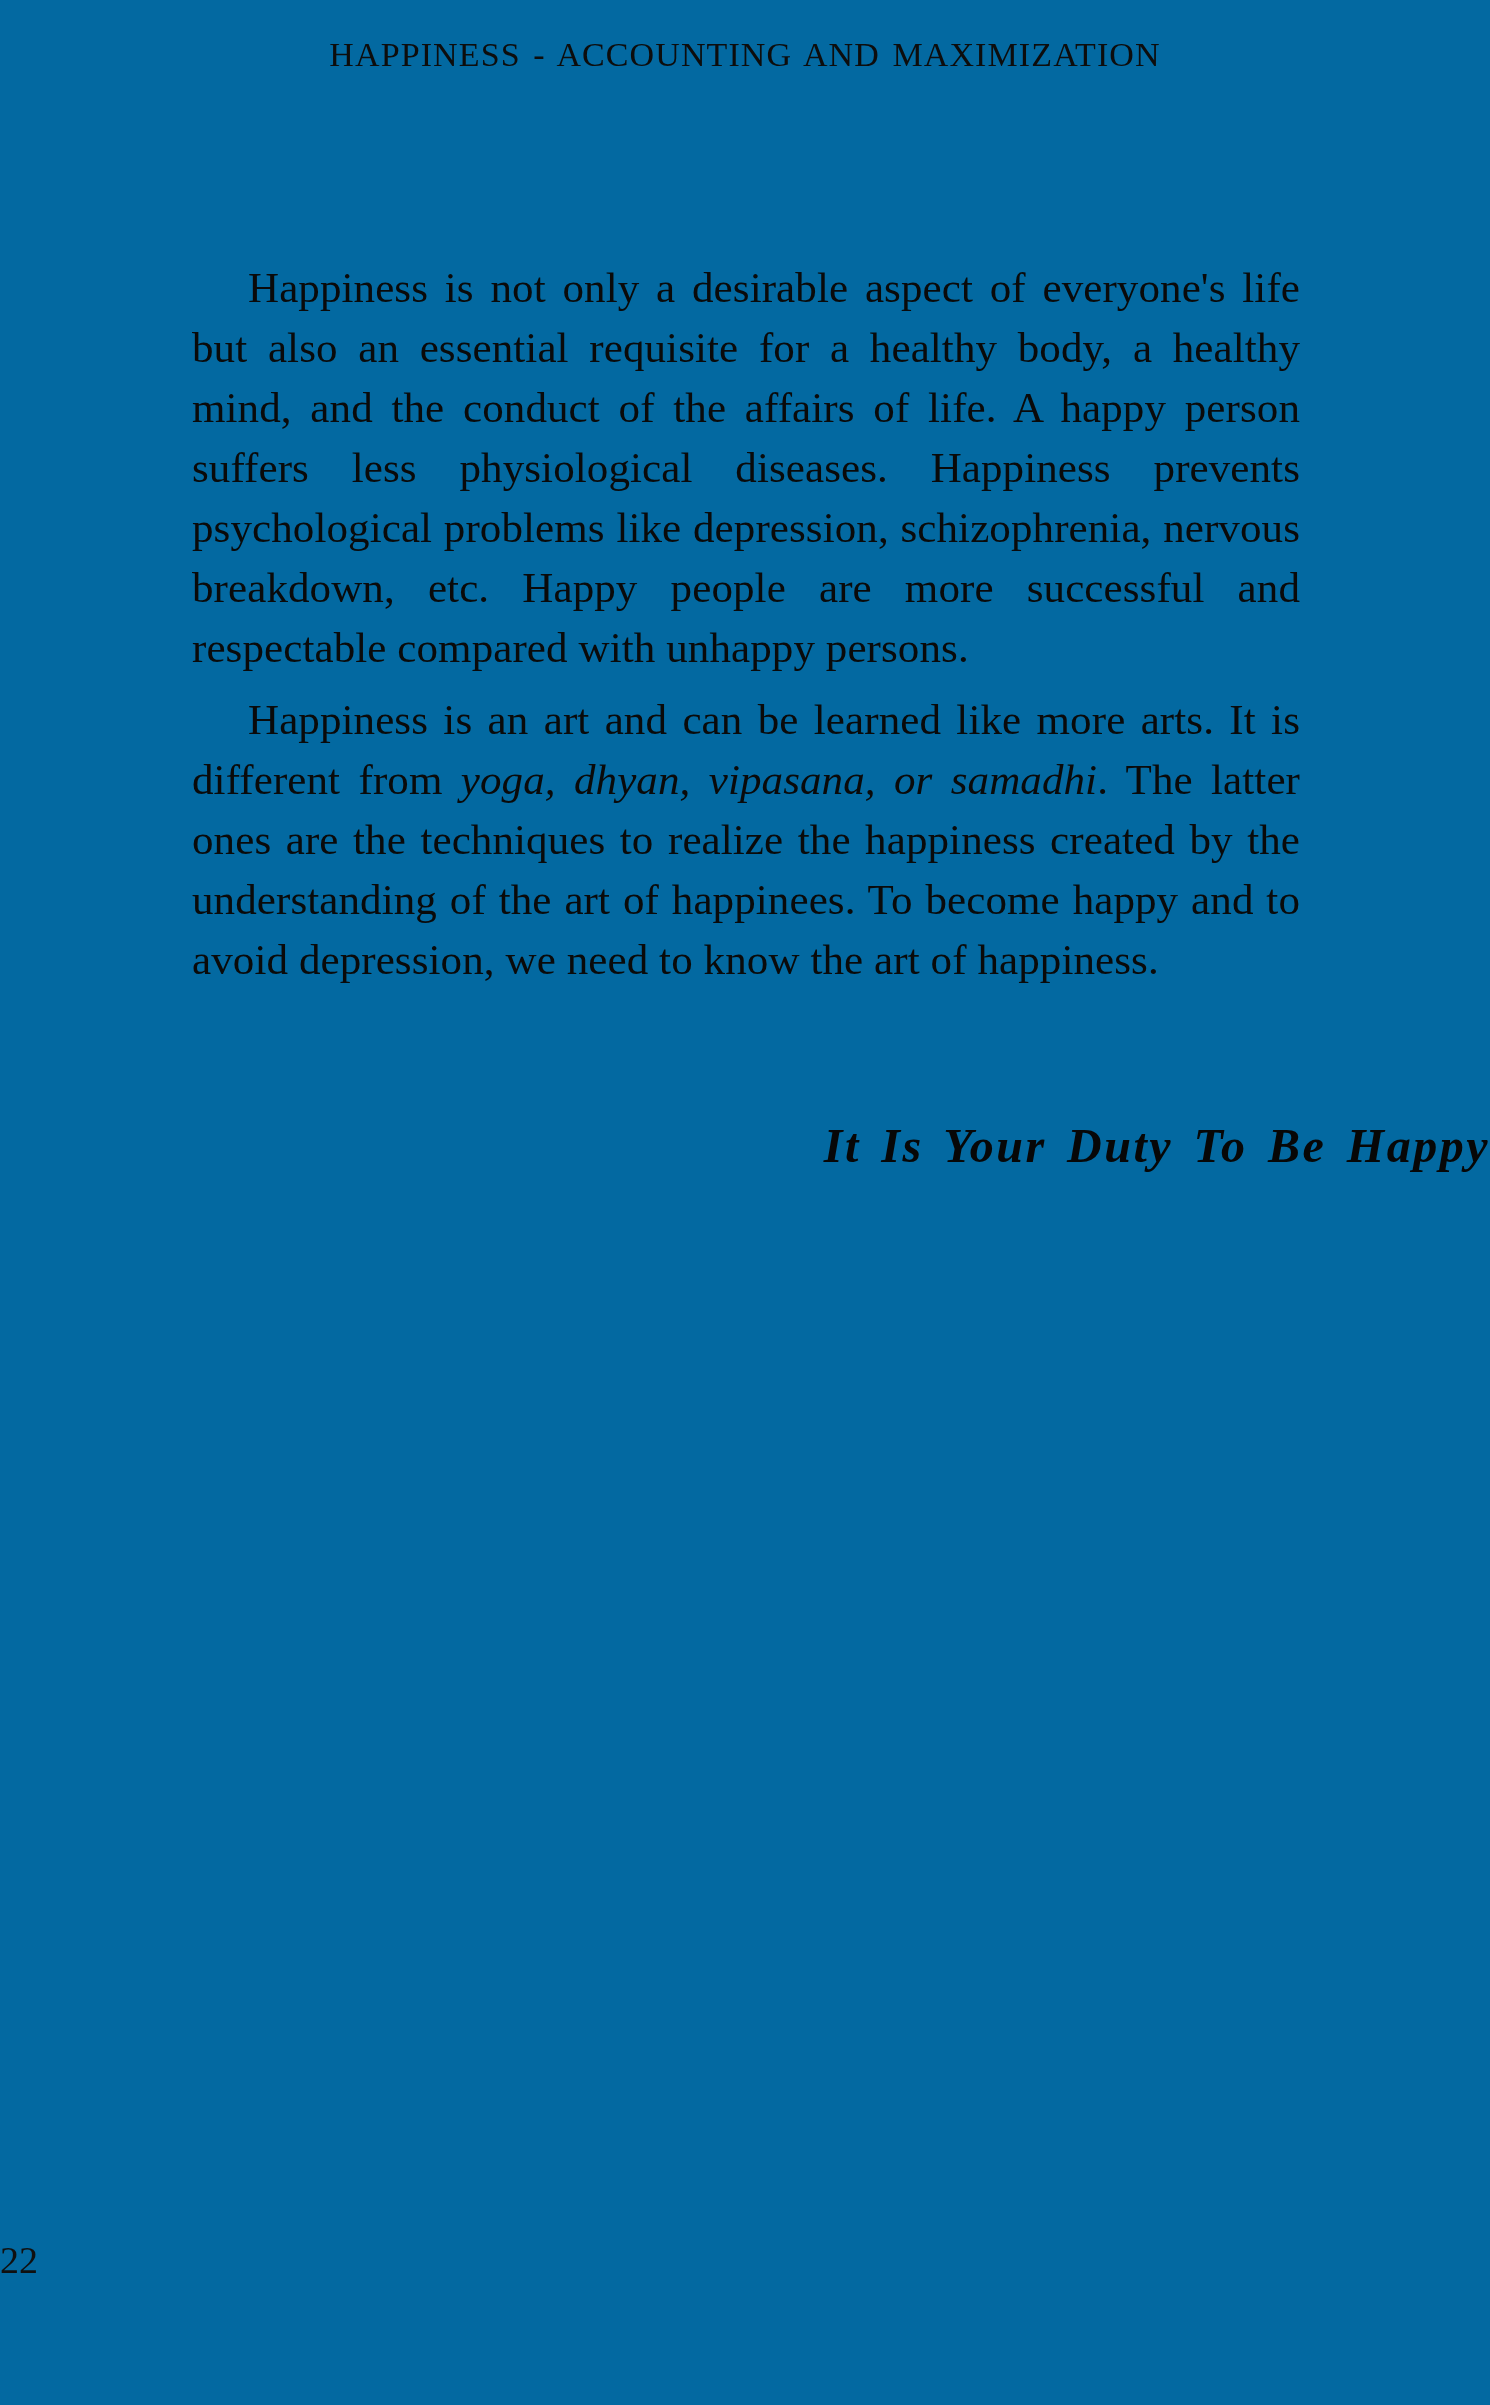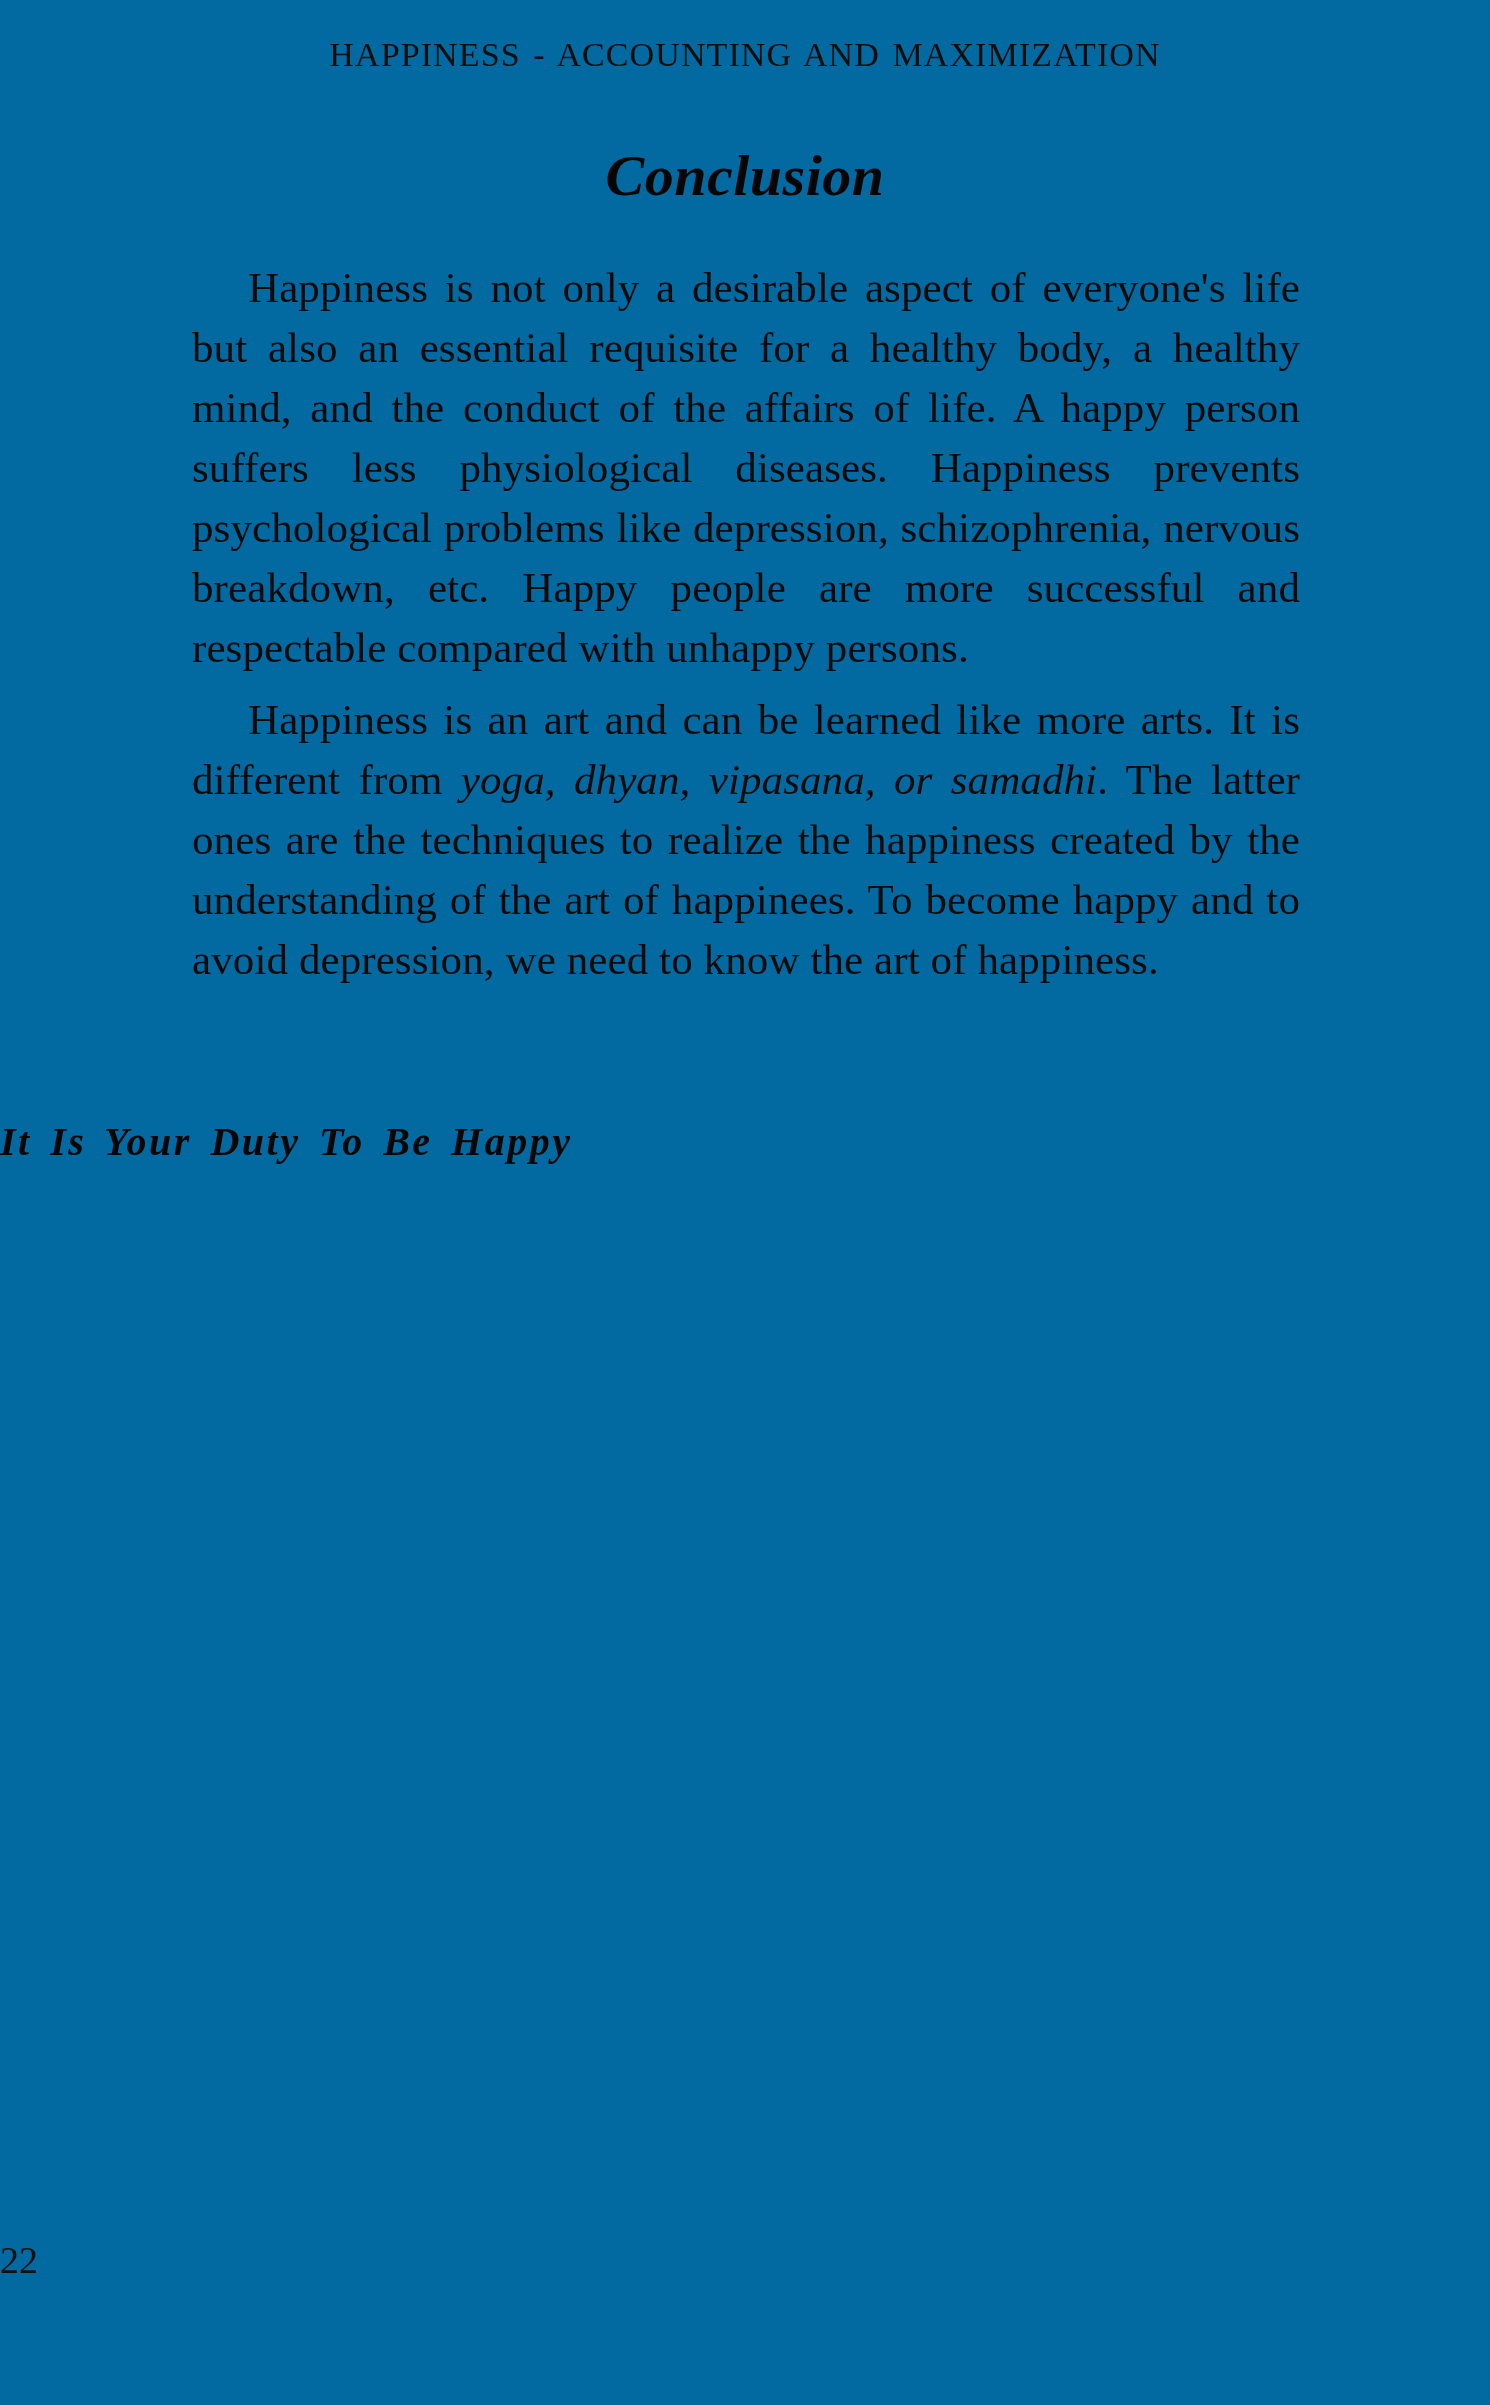--- a/index.html
+++ b/index.html
@@ -82,25 +82,25 @@
   .para:last-of-type {
     text-align: justify;
   }
 
   
   .closing-line {
     position: absolute;
     left: 0;
     right: 0;
     top: 1118px;
-    text-align: left;
+    text-align: right;
     font-family: "Liberation Serif", "DejaVu Serif", serif;
     font-style: italic;
     font-weight: bold;
-    font-size: 40px;
+    font-size: 48px;
     letter-spacing: 2.5px;
     word-spacing: 6px;
     color: #070707;
   }
 
   
   .folio {
     position: absolute;
     left: 0;
     right: 0;
@@ -111,21 +111,20 @@
     color: #101010;
   }
 </style>
 </head>
 <body>
 
 <div class="page">
 
   <div class="running-head">HAPPINESS - ACCOUNTING AND MAXIMIZATION</div>
 
-  <h1 class="section-title">Conclusion</h1>
 
   <div class="textblock">
 
     <p class="para"><span>Happiness is not only a desirable aspect of everyone's life but also an essential requisite for a healthy body, a healthy mind, and the conduct of the affairs of life. A happy person suffers less physiological diseases. Happiness prevents psychological problems like depression, schizophrenia, nervous breakdown, etc. Happy people are more successful and respectable compared with unhappy persons.</span></p>
 
     <p class="para"><span>Happiness is an art and can be learned like more arts. It is different from </span><em>yoga, dhyan, vipasana, or samadhi</em><span>. The latter ones are the techniques to realize the happiness created by the understanding of the art of happinees. To become happy and to avoid depression, we need to know the art of happiness.</span></p>
 
   </div>
 
   <div class="closing-line">It Is Your Duty To Be Happy</div>

